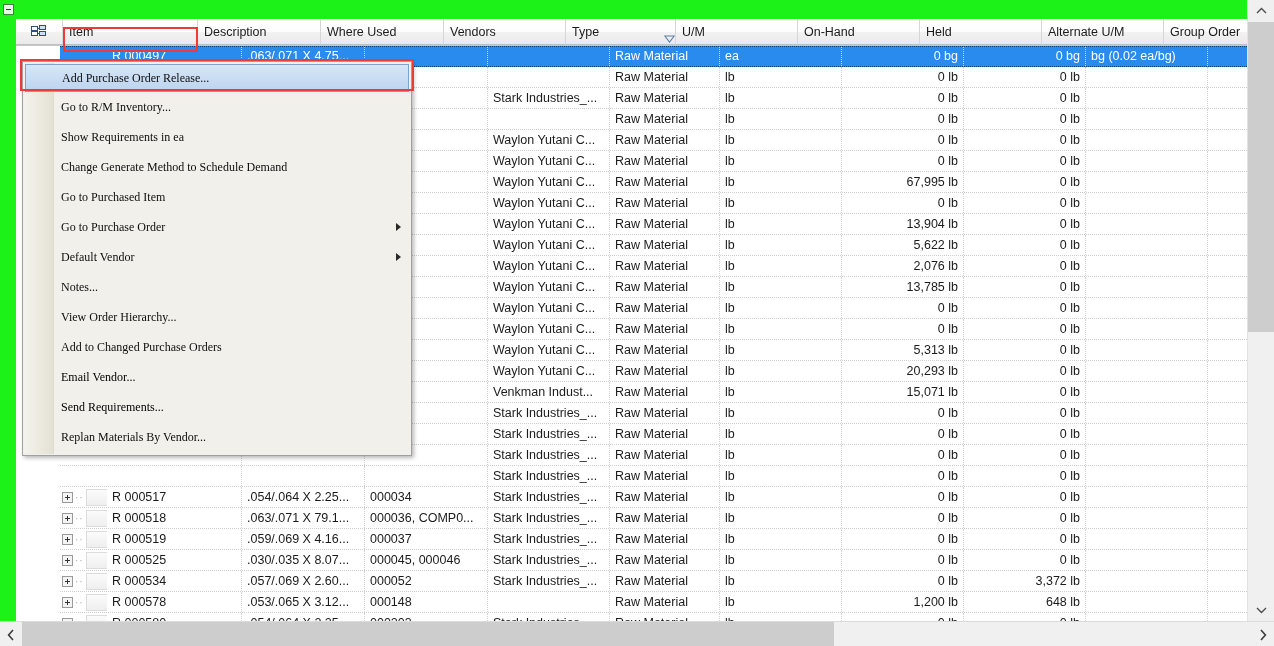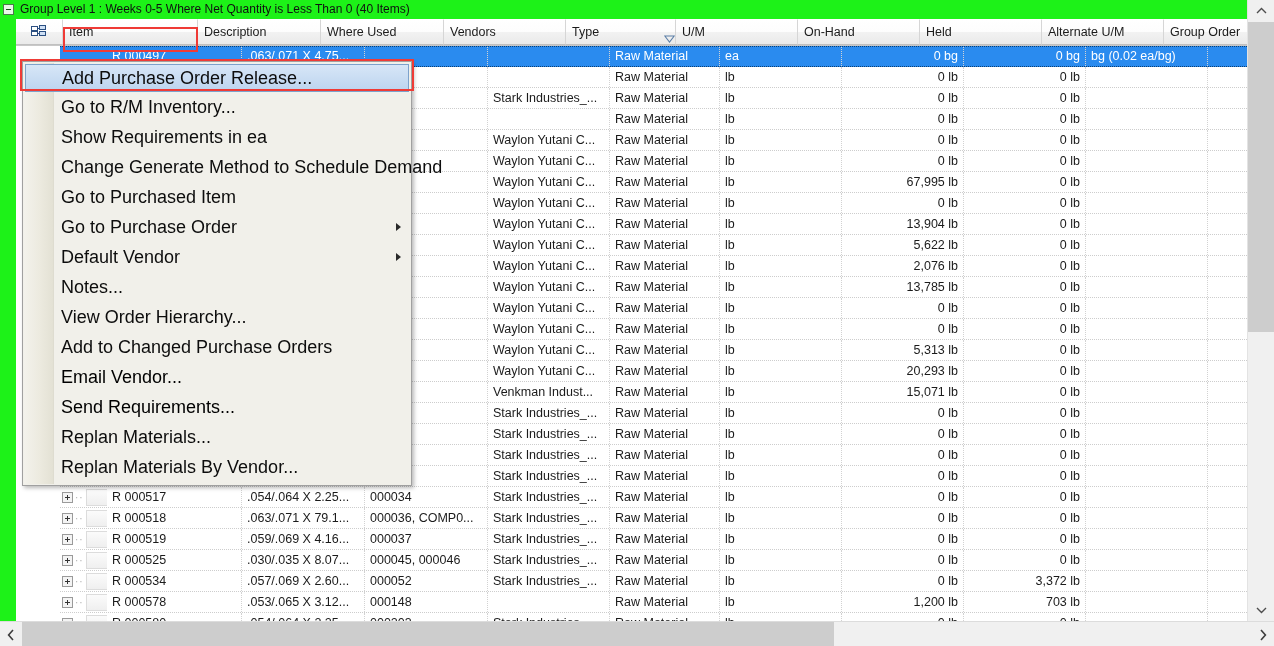--- a/index.html
+++ b/index.html
@@ -220,24 +220,25 @@
     background: linear-gradient(to right,#f3f2ec 0%, #eceadf 55%, #e3e1d4 100%);
     border-right: 1px solid #dedcd0;
   }
   .ctx-item {
     position: relative;
     height: 30px;
     display: flex;
     align-items: center;
     padding-left: 38px;
     padding-right: 4px;
-    font-size: 18px;
+    font-size: 12px;
     color: #0d0d0d;
     z-index: 2;
     white-space: nowrap;
+    font-family: Liberation Serif, serif;
   }
   .ctx-item.disabled { color: #000000; }
   .ctx-item.highlighted {
     margin: 0 2px;
     padding-left: 36px;
     background: linear-gradient(to bottom,#d7e6f7,#bcd4ef);
     border: 1px solid #7da2cc;
     height: 28px;
   }
   .ctx-arrow {
@@ -308,21 +309,20 @@
     background: #cdcdcd;
   }
 </style>
 </head>
 <body>
 
 <div id="app">
 
   <div class="group-bar">
     <div class="group-toggle"></div>
-    <div class="group-title">Group Level 1 : Weeks 0-5 Where Net Quantity is Less Than 0 (40 Items)</div>
   </div>
 
   <div class="left-stripe"></div>
 
   <div class="grid">
 
     <div class="hdr-row" id="hdr-row">
         <div class="hdr-cell gutter" style="width: 47px;">
           <span class="colchooser"><svg width="16" height="15" viewBox="0 0 16 15">
               <rect x="0.5" y="1.5" width="6" height="4" fill="#fff" stroke="#2b4f81"></rect>
@@ -734,21 +734,21 @@
             <span class="dots-trail">··</span>
             <span class="indent-pad"></span>
           </div>
           <div class="cell" style="width: 135px;">R 000578</div>
           <div class="cell" style="width: 123px;">.053/.065 X 3.12...</div>
           <div class="cell" style="width: 123px;">000148</div>
           <div class="cell" style="width: 122px;"></div>
           <div class="cell" style="width: 110px;">Raw Material</div>
           <div class="cell" style="width: 122px;">lb</div>
           <div class="cell num" style="width: 122px;">1,200 lb</div>
-          <div class="cell num" style="width: 122px;">703 lb</div>
+          <div class="cell num" style="width: 122px;">648 lb</div>
           <div class="cell" style="width: 122px;"></div>
           <div class="cell num" style="width: 110px;"></div>
         </div>
         <div class="row">
           <div class="cell gutter" style="width: 47px;">
             <span class="expander"></span>
             <span class="dots-trail">··</span>
             <span class="indent-pad"></span>
           </div>
           <div class="cell" style="width: 135px;">R 000580</div>
@@ -799,23 +799,20 @@
         <span>View Order Hierarchy...</span>
       </div>
       <div class="ctx-item">
         <span>Add to Changed Purchase Orders</span>
       </div>
       <div class="ctx-item disabled">
         <span>Email Vendor...</span>
       </div>
       <div class="ctx-item disabled">
         <span>Send Requirements...</span>
-      </div>
-      <div class="ctx-item">
-        <span>Replan Materials...</span>
       </div>
       <div class="ctx-item">
         <span>Replan Materials By Vendor...</span>
       </div>
     </div>
 
   <div class="ctx-highlight-box"></div>
 
   <div class="vscroll">
     <div class="arrow top">

